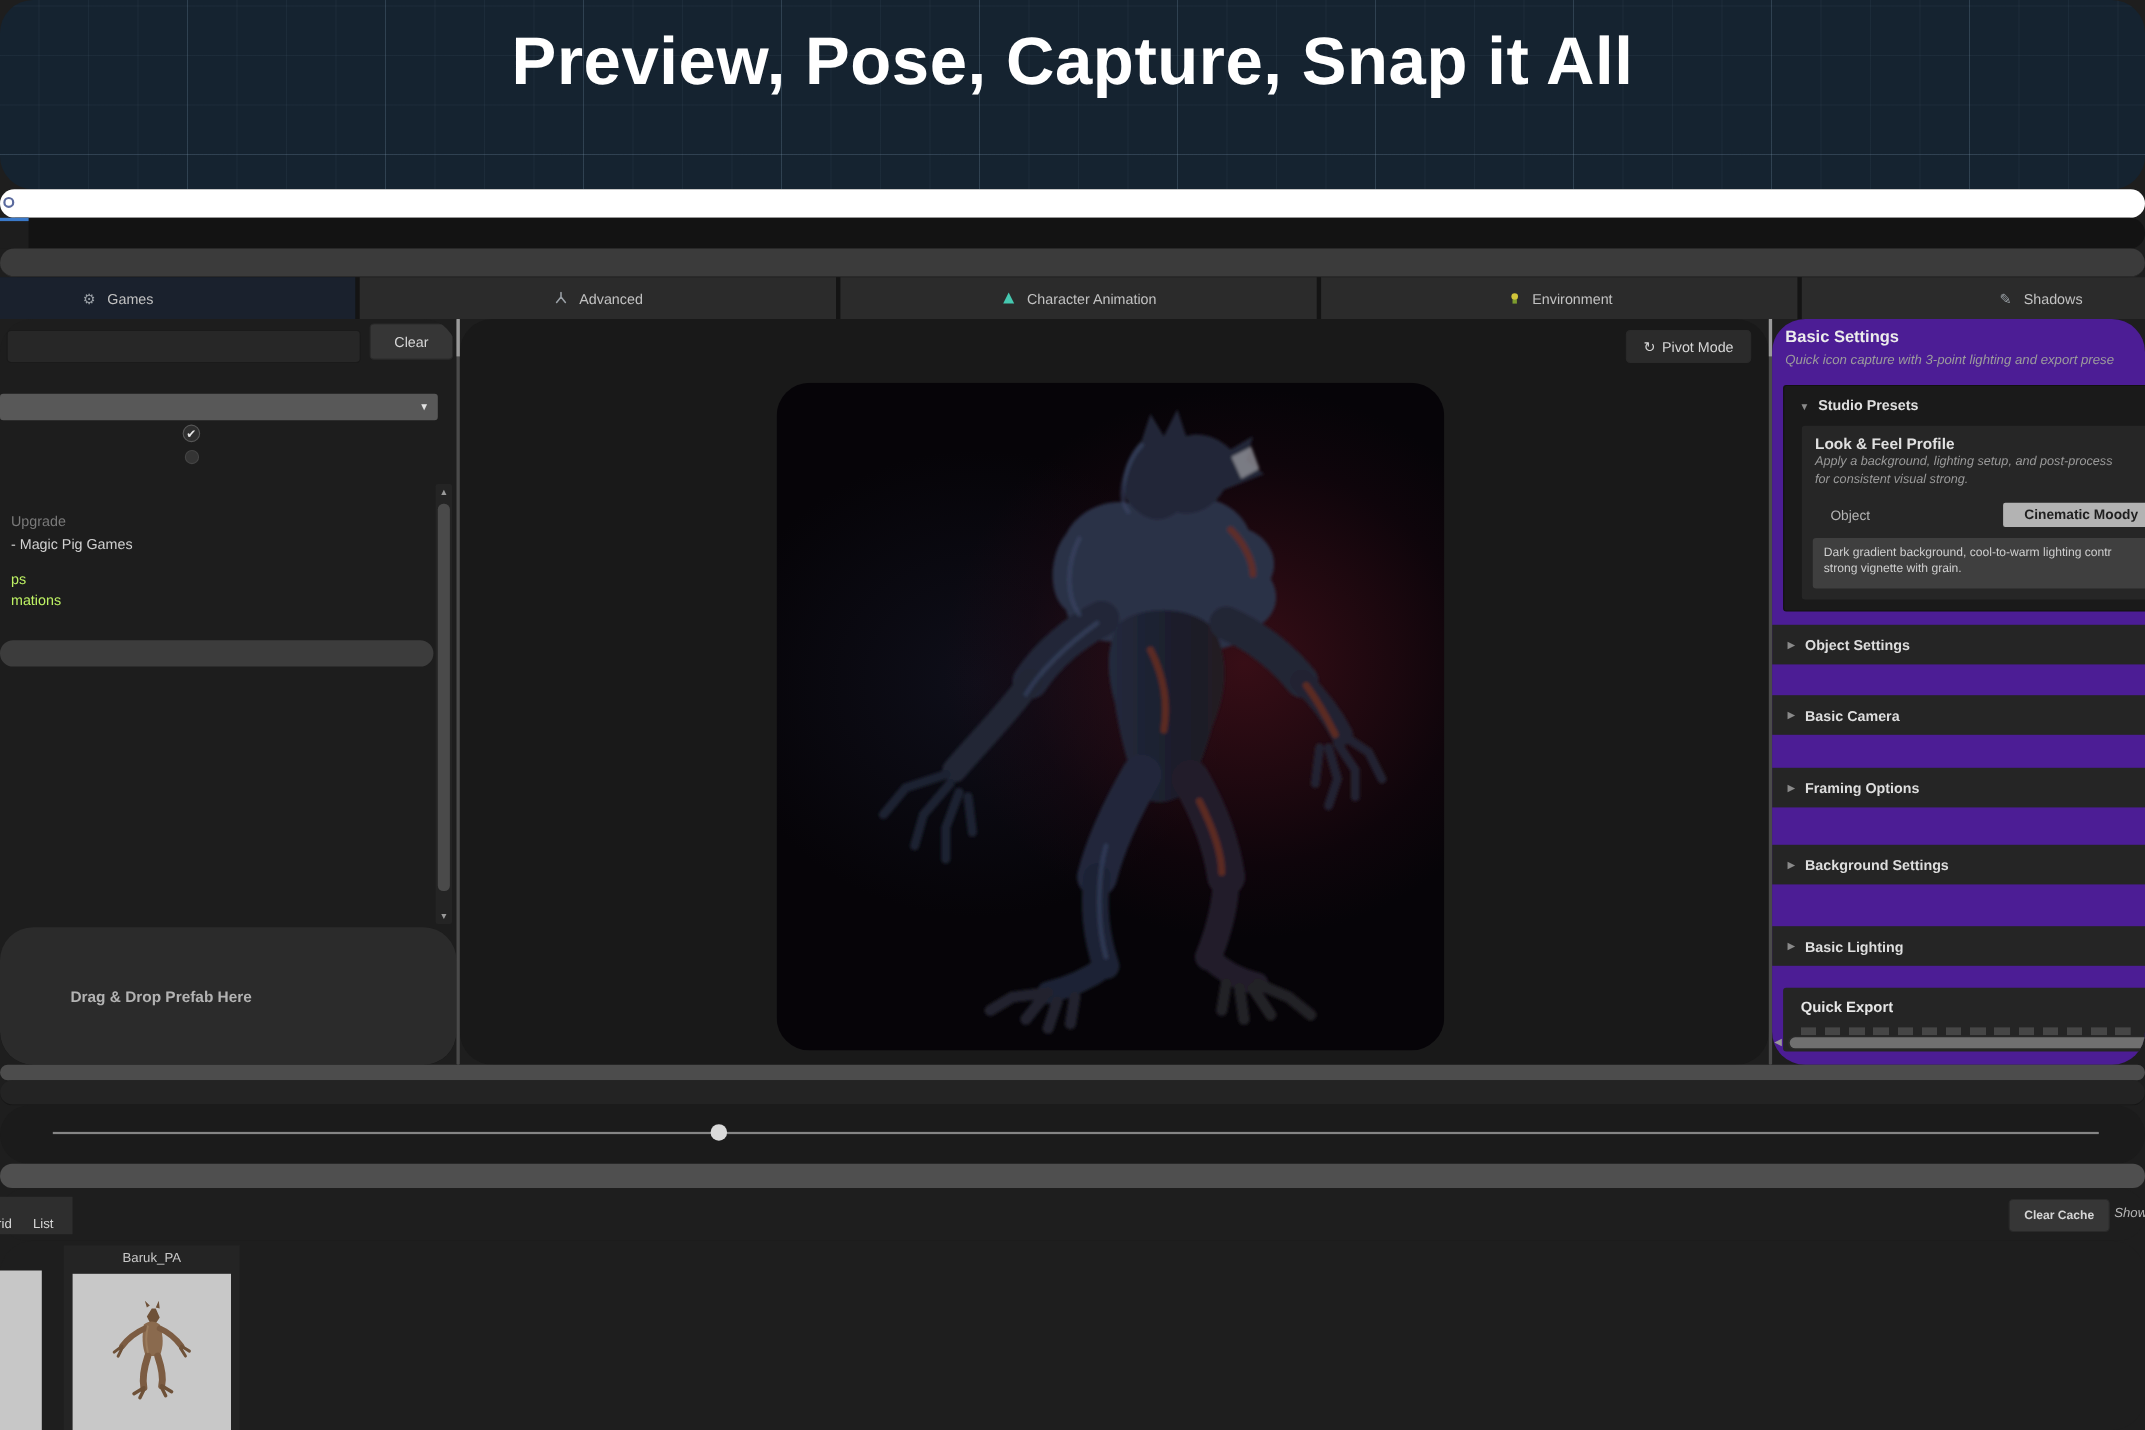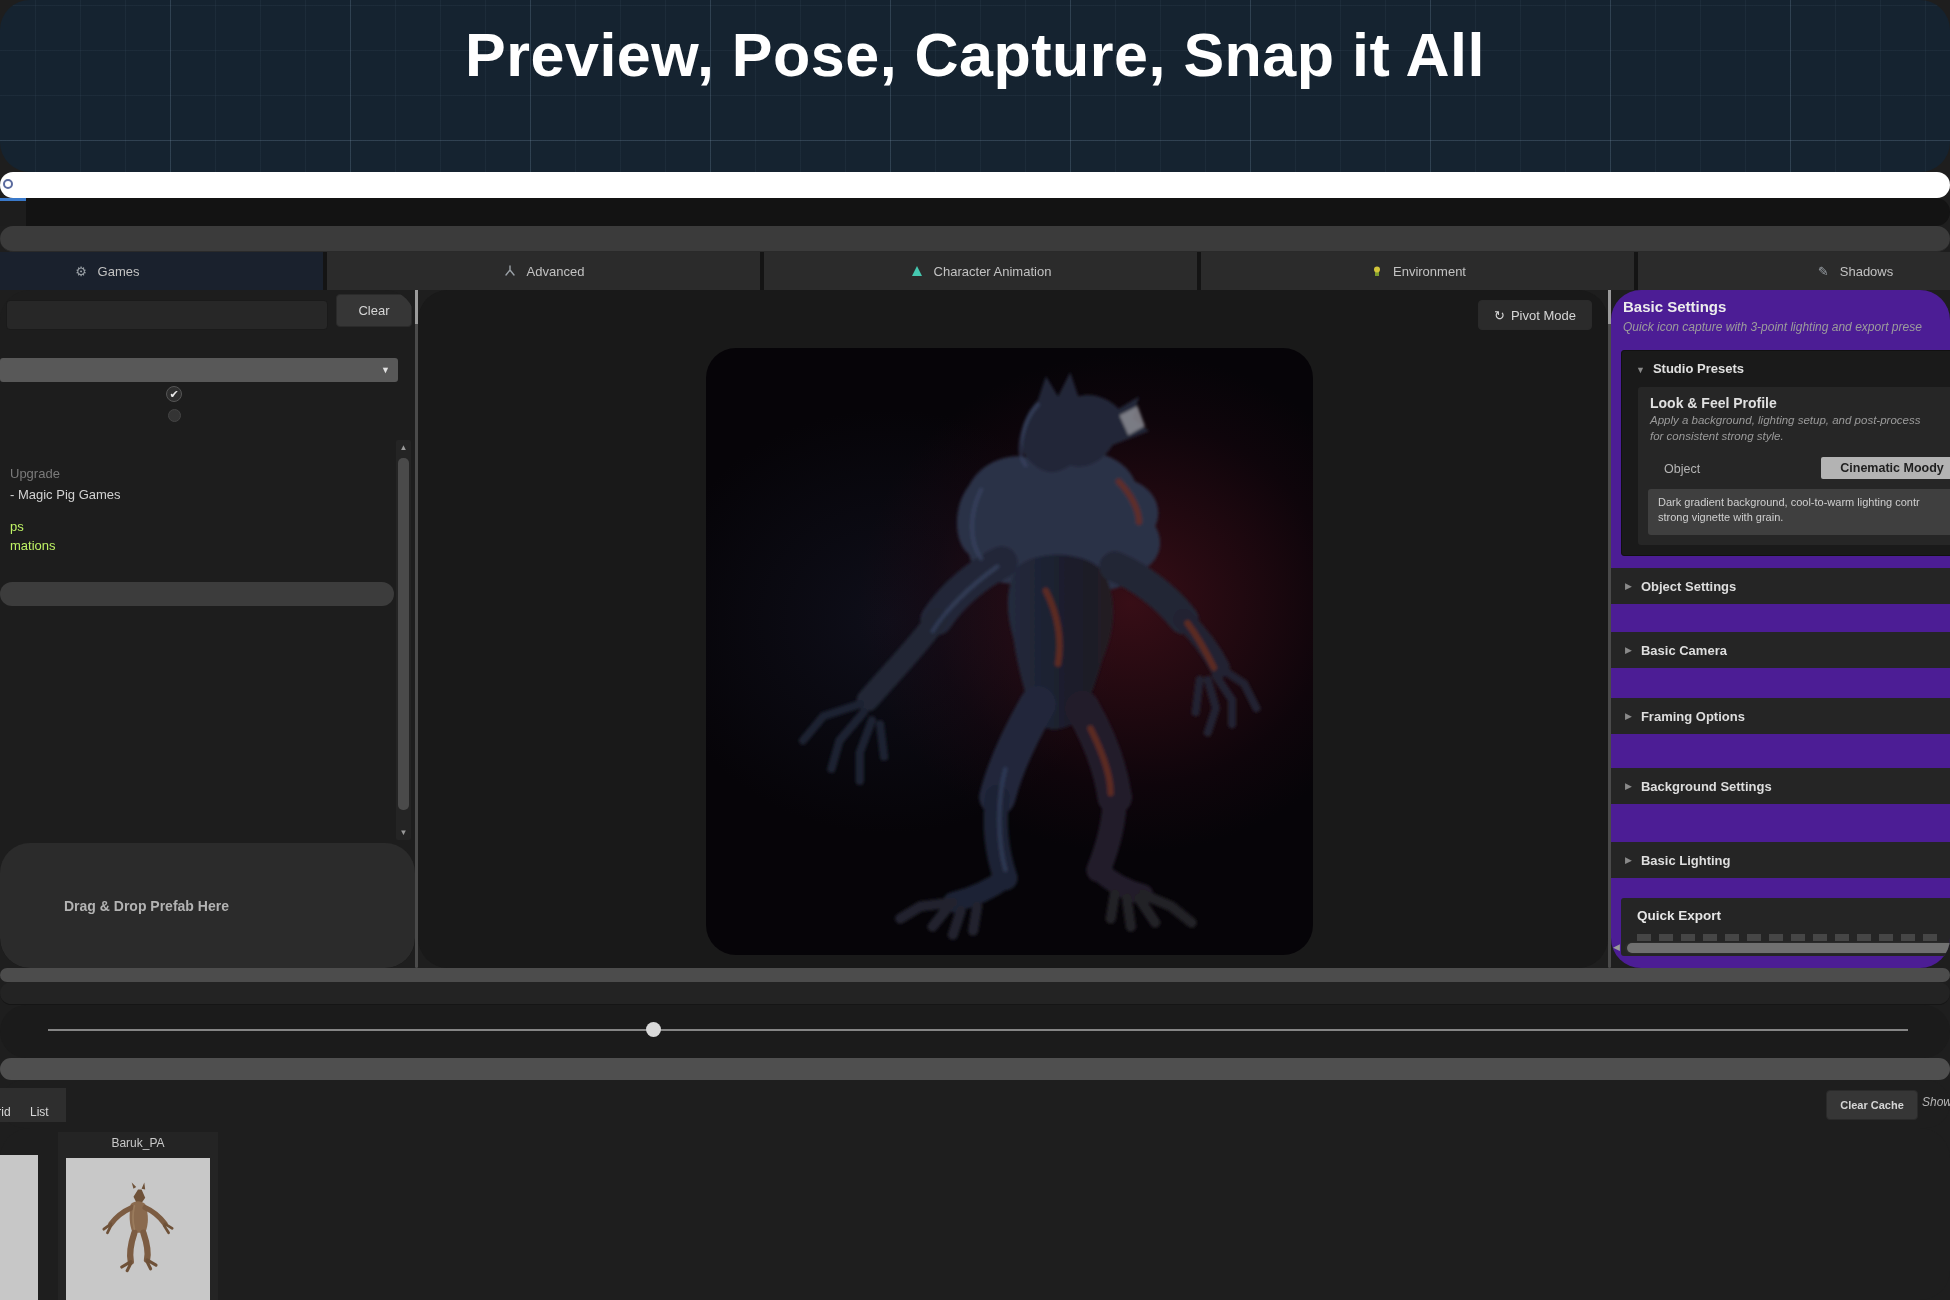--- a/index.html
+++ b/index.html
@@ -276,21 +276,21 @@
     <div class="abs rp-title">Basic Settings</div>
     <div class="abs rp-sub">Quick icon capture with 3-point lighting and export prese</div>
 
     <div class="abs rp-outer">
       <div class="rp-fold">
         <span class="arr" style="font-size:9px;color:#8a8a8a;margin-right:8px">▼</span><span>Studio Presets</span>
       </div>
       <div class="rp-inner">
         <div class="lf-title">Look &amp; Feel Profile</div>
         <div class="lf-desc" style="top:27px">Apply a background, lighting setup, and post-process</div>
-        <div class="lf-desc" style="top:43px">for consistent strong style.</div>
+        <div class="lf-desc" style="top:43px">for consistent visual strong.</div>
         <div class="prof-label">Object</div>
         <div class="prof-chip">Cinematic Moody</div>
         <div class="helpbox">
           <div>Dark gradient background, cool-to-warm lighting contr</div>
           <div>strong vignette with grain.</div>
         </div>
       </div>
     </div>
 
     <div class="secrow" style="top:278px">

